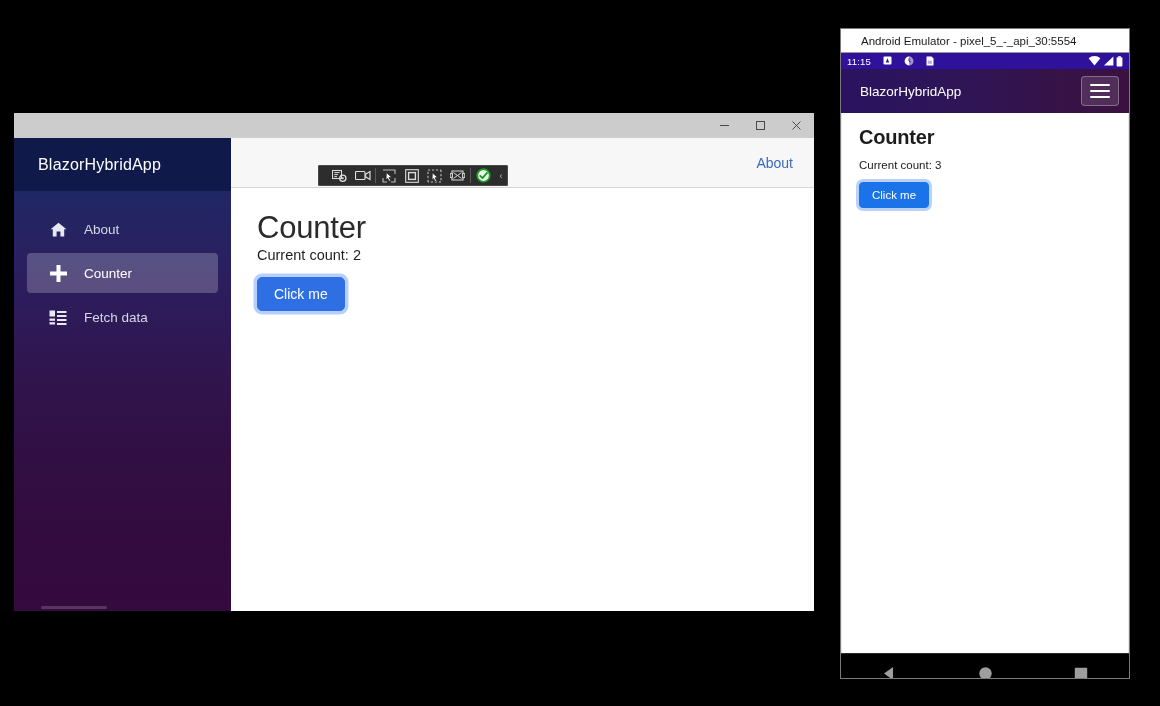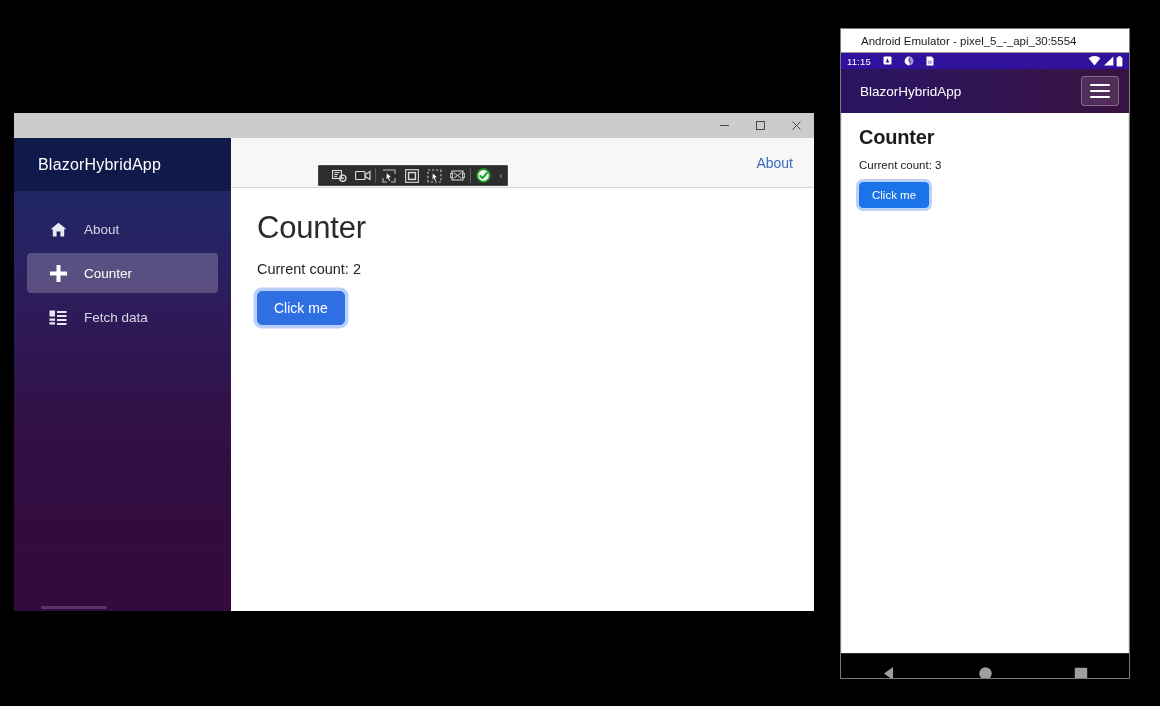--- a/index.html
+++ b/index.html
@@ -214,21 +214,21 @@
     padding: 22px 26px 0 26px;
   }
   #page-title {
     font-size: 31px;
     font-weight: 400;
     color: #2b2b2b;
     letter-spacing: -0.2px;
     line-height: 1.15;
   }
   #count-text {
-    margin-top: 15px;
+    margin-top: 1px;
     font-size: 14.5px;
     color: #1f1f1f;
   }
   #click-me-btn {
     margin-top: 14px;
     background: #2f6fe4;
     color: #ffffff;
     border: 1px solid #2f6fe4;
     border-radius: 5px;
     padding: 8px 16px;

